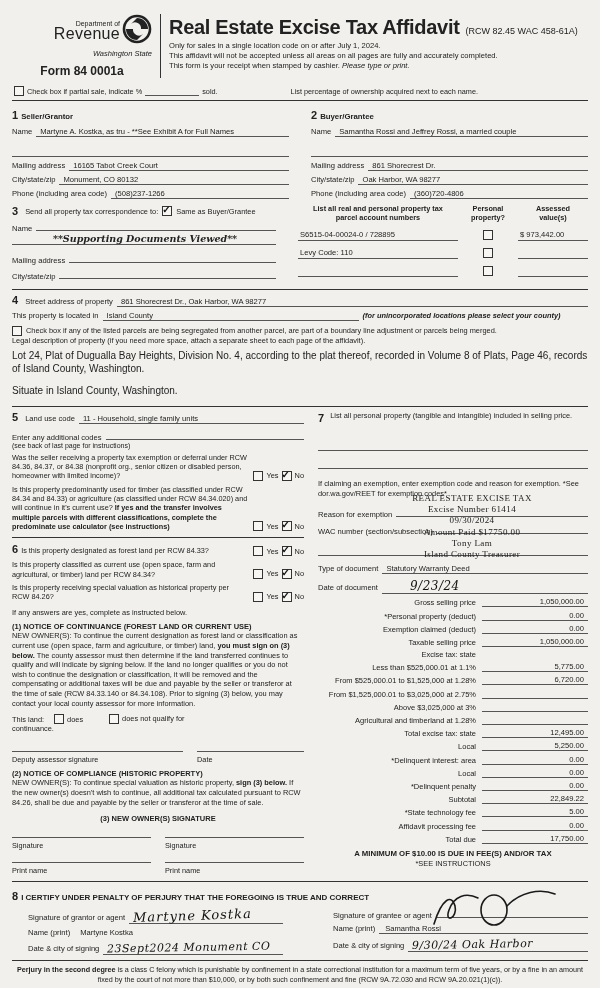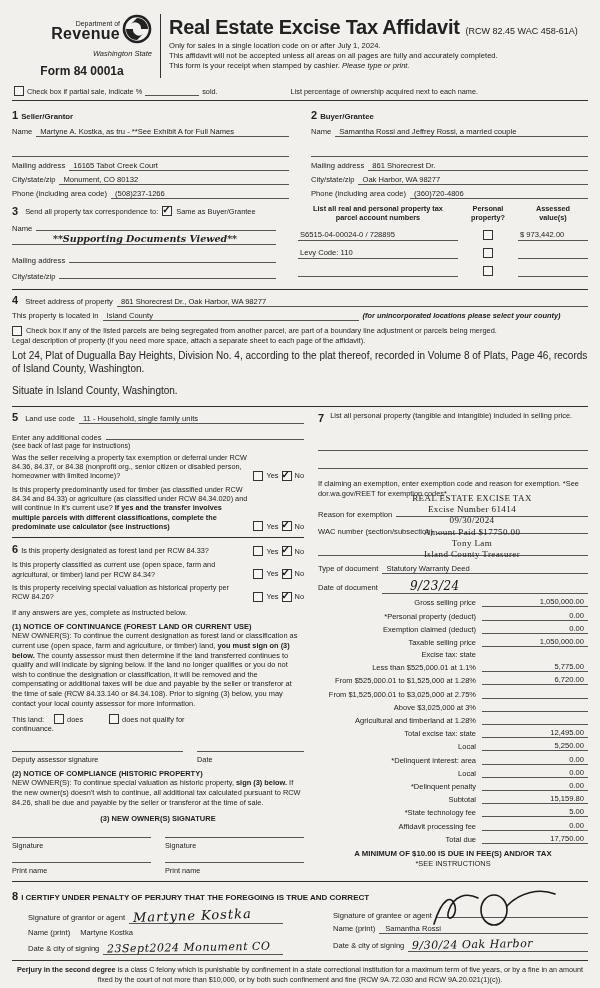--- a/index.html
+++ b/index.html
@@ -15,21 +15,21 @@
   .it{font-style:italic;}
   .small{font-size:7px;}
   .hr-thick{border-bottom:1.2px solid #333;margin:4px 0;}
 
   
   .hdr{display:flex;align-items:flex-start;margin-top:6px;}
   .logo-block{width:140px;flex:none;text-align:right;padding-right:8px;}
   .logo-row{display:flex;justify-content:flex-end;align-items:center;gap:2px;}
   .logo-txt{text-align:right;}
   .dept-of{font-size:7px;}
-  .revenue{font-size:16px;font-weight:bold;letter-spacing:.3px;line-height:.9;margin-left:15px;}
+  .revenue{font-size:16px;font-weight:normal;letter-spacing:.3px;line-height:.9;margin-left:15px;}
   .wa-state{font-size:7.5px;font-style:italic;margin-top:1px;}
   .form-no{font-size:12px;font-weight:bold;margin-top:6px;text-align:center;}
   .hdr-sep{width:0;border-left:1.3px solid #333;align-self:stretch;margin:0 8px 0 0;}
   .title-block{flex:1;padding-top:2px;}
   .title-line{display:flex;align-items:baseline;gap:6px;}
   .title{font-size:20px;font-weight:bold;letter-spacing:-.3px;}
   .rcw{font-size:9px;}
   .hdr-notes{font-size:7.6px;line-height:1.32;margin-top:2px;}
 
   .partial-row{display:flex;align-items:flex-end;font-size:7.3px;margin:8px 0 2px 2px;gap:3px;}
@@ -326,21 +326,21 @@
         </div>
         <div class="para" style="margin-top:6px;">If any answers are yes, complete as instructed below.</div>
         <div class="notice-title">(1) NOTICE OF CONTINUANCE (FOREST LAND OR CURRENT USE)</div>
         <div class="para"><span>NEW OWNER(S): To continue the current designation as forest land or classification as current use (open space, farm and agriculture, or timber) land, </span><span class="b">you must sign on (3) below.</span><span> The county assessor must then determine if the land transferred continues to qualify and will indicate by signing below. If the land no longer qualifies or you do not wish to continue the designation or classification, it will be removed and the compensating or additional taxes will be due and payable by the seller or transferor at the time of sale (RCW 84.33.140 or 84.34.108). Prior to signing (3) below, you may contact your local county assessor for more information.</span></div>
         <div style="display:flex;gap:10px;margin-top:6px;font-size:7.4px;align-items:center;">
           <span>This land:</span>
           <span style="display:flex;gap:3px;align-items:center;">
               <span class="cb"></span>
               <span>does</span>
             </span>
-          <span style="display:flex;gap:3px;align-items:center;margin-left:16px;">
+          <span style="display:flex;gap:3px;margin-left:16px;">
               <span class="cb"></span>
               <span>does not qualify for</span>
             </span>
         </div>
         <div style="font-size:7.4px;">continuance.</div>
         <div class="sig2" style="margin-top:18px;">
           <div class="sigcell" style="flex:1.6;">
               <div class="sigline"><span>Deputy assessor signature</span></div>
             </div>
           <div class="sigcell">
@@ -468,21 +468,21 @@
       <div class="trow">
           <span class="tlbl">Local</span>
           <span class="tval"><span>0.00</span></span>
         </div>
       <div class="trow">
           <span class="tlbl">*Delinquent penalty</span>
           <span class="tval"><span>0.00</span></span>
         </div>
       <div class="trow">
           <span class="tlbl">Subtotal</span>
-          <span class="tval"><span>15,159.80</span></span>
+          <span class="tval"><span>22,849.22</span></span>
         </div>
       <div class="trow">
           <span class="tlbl">*State technology fee</span>
           <span class="tval"><span>5.00</span></span>
         </div>
       <div class="trow">
           <span class="tlbl">Affidavit processing fee</span>
           <span class="tval"><span>0.00</span></span>
         </div>
       <div class="trow">

